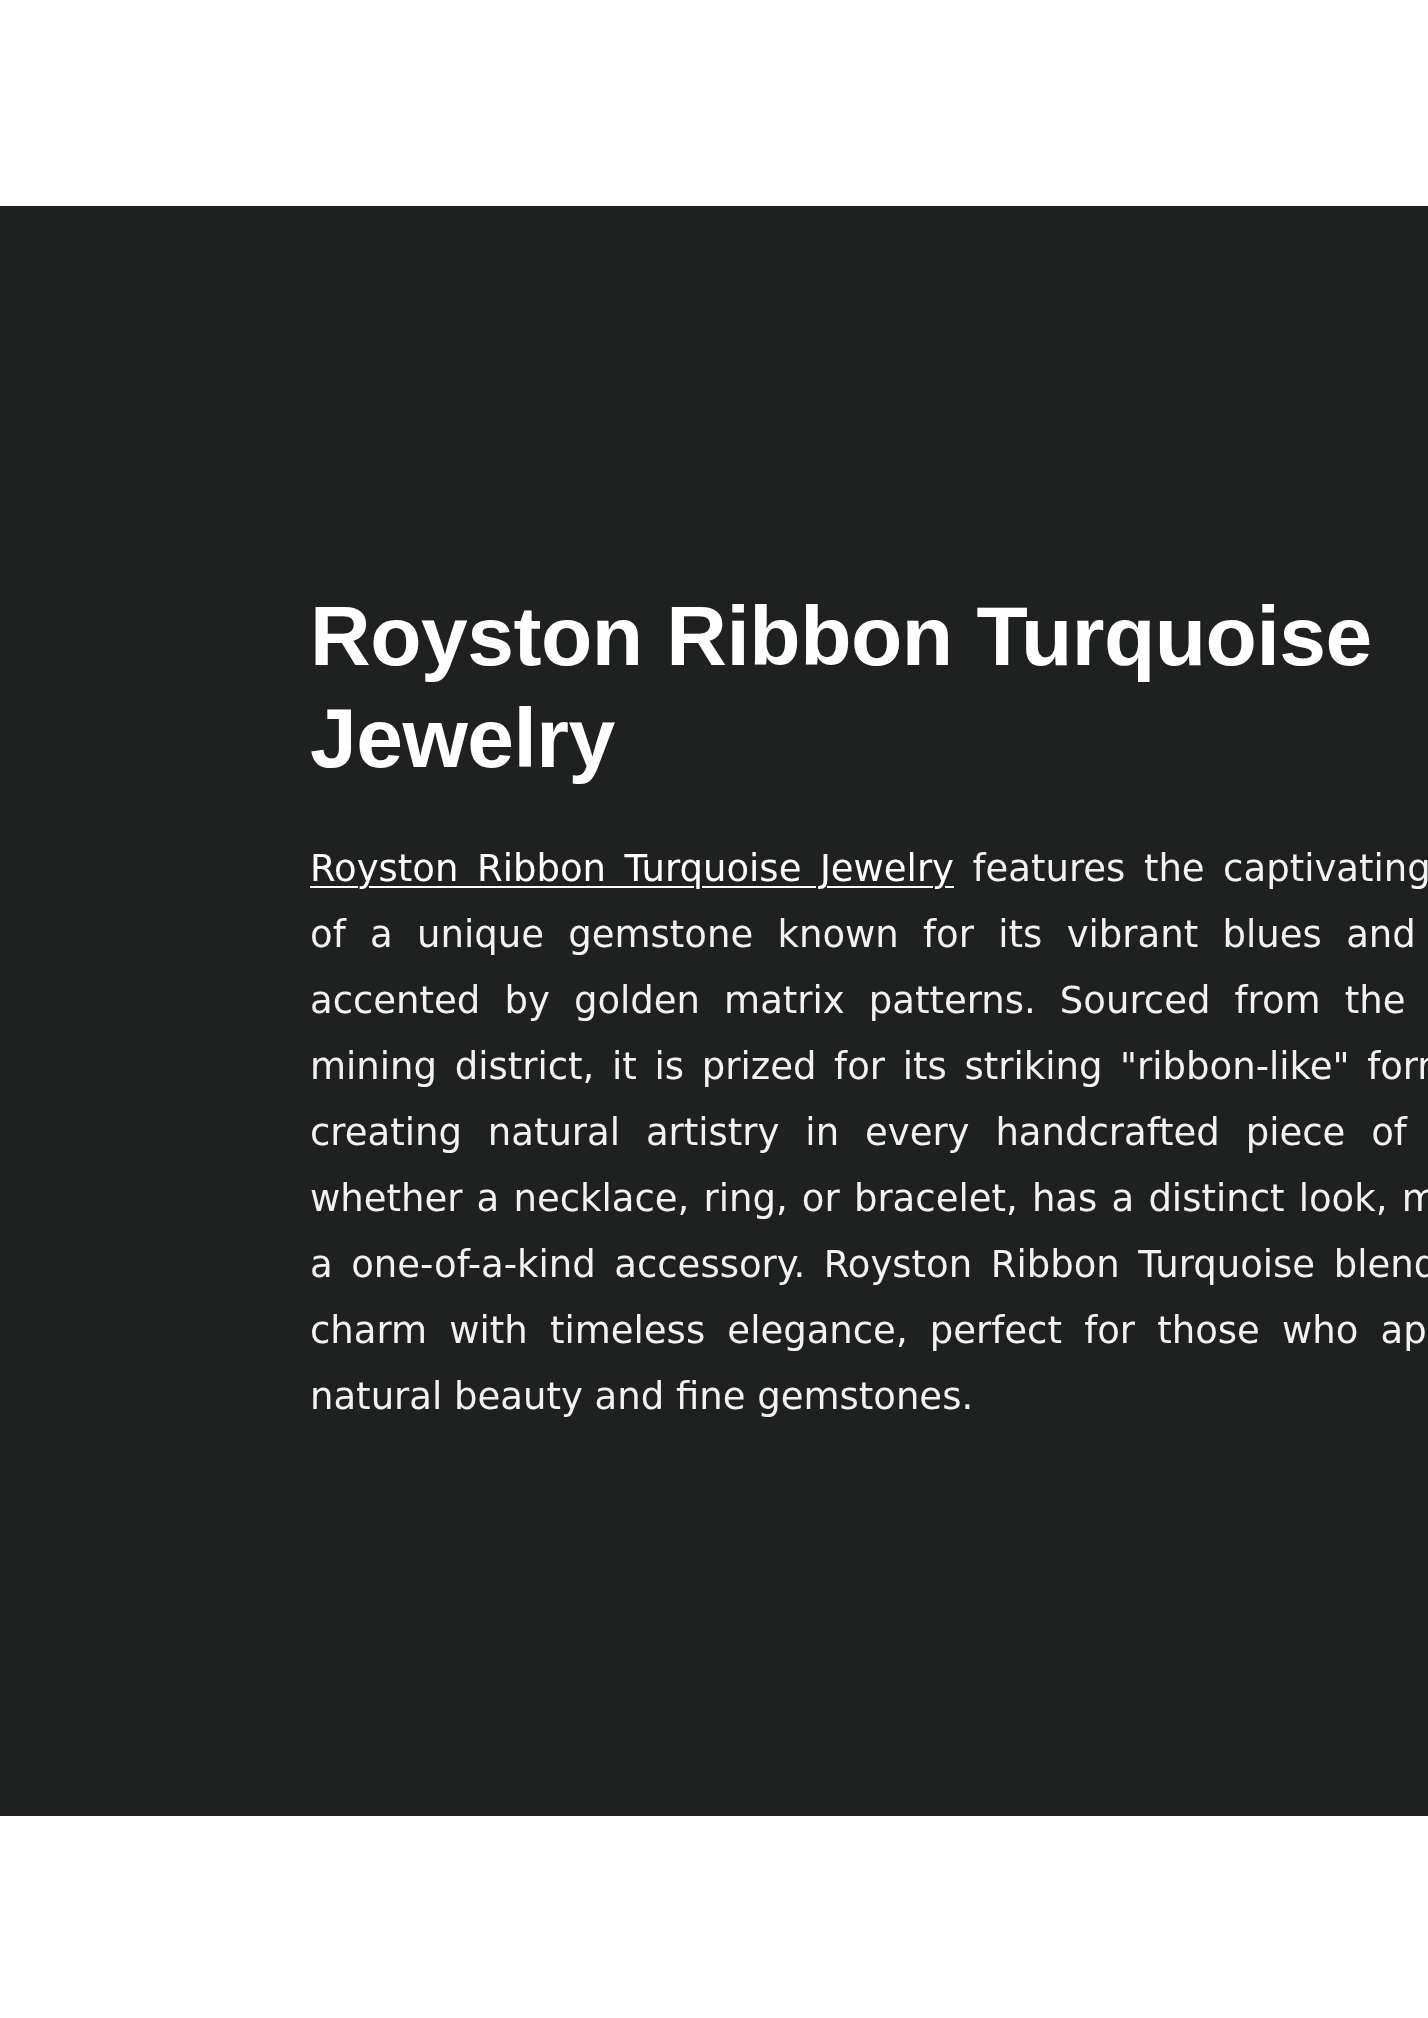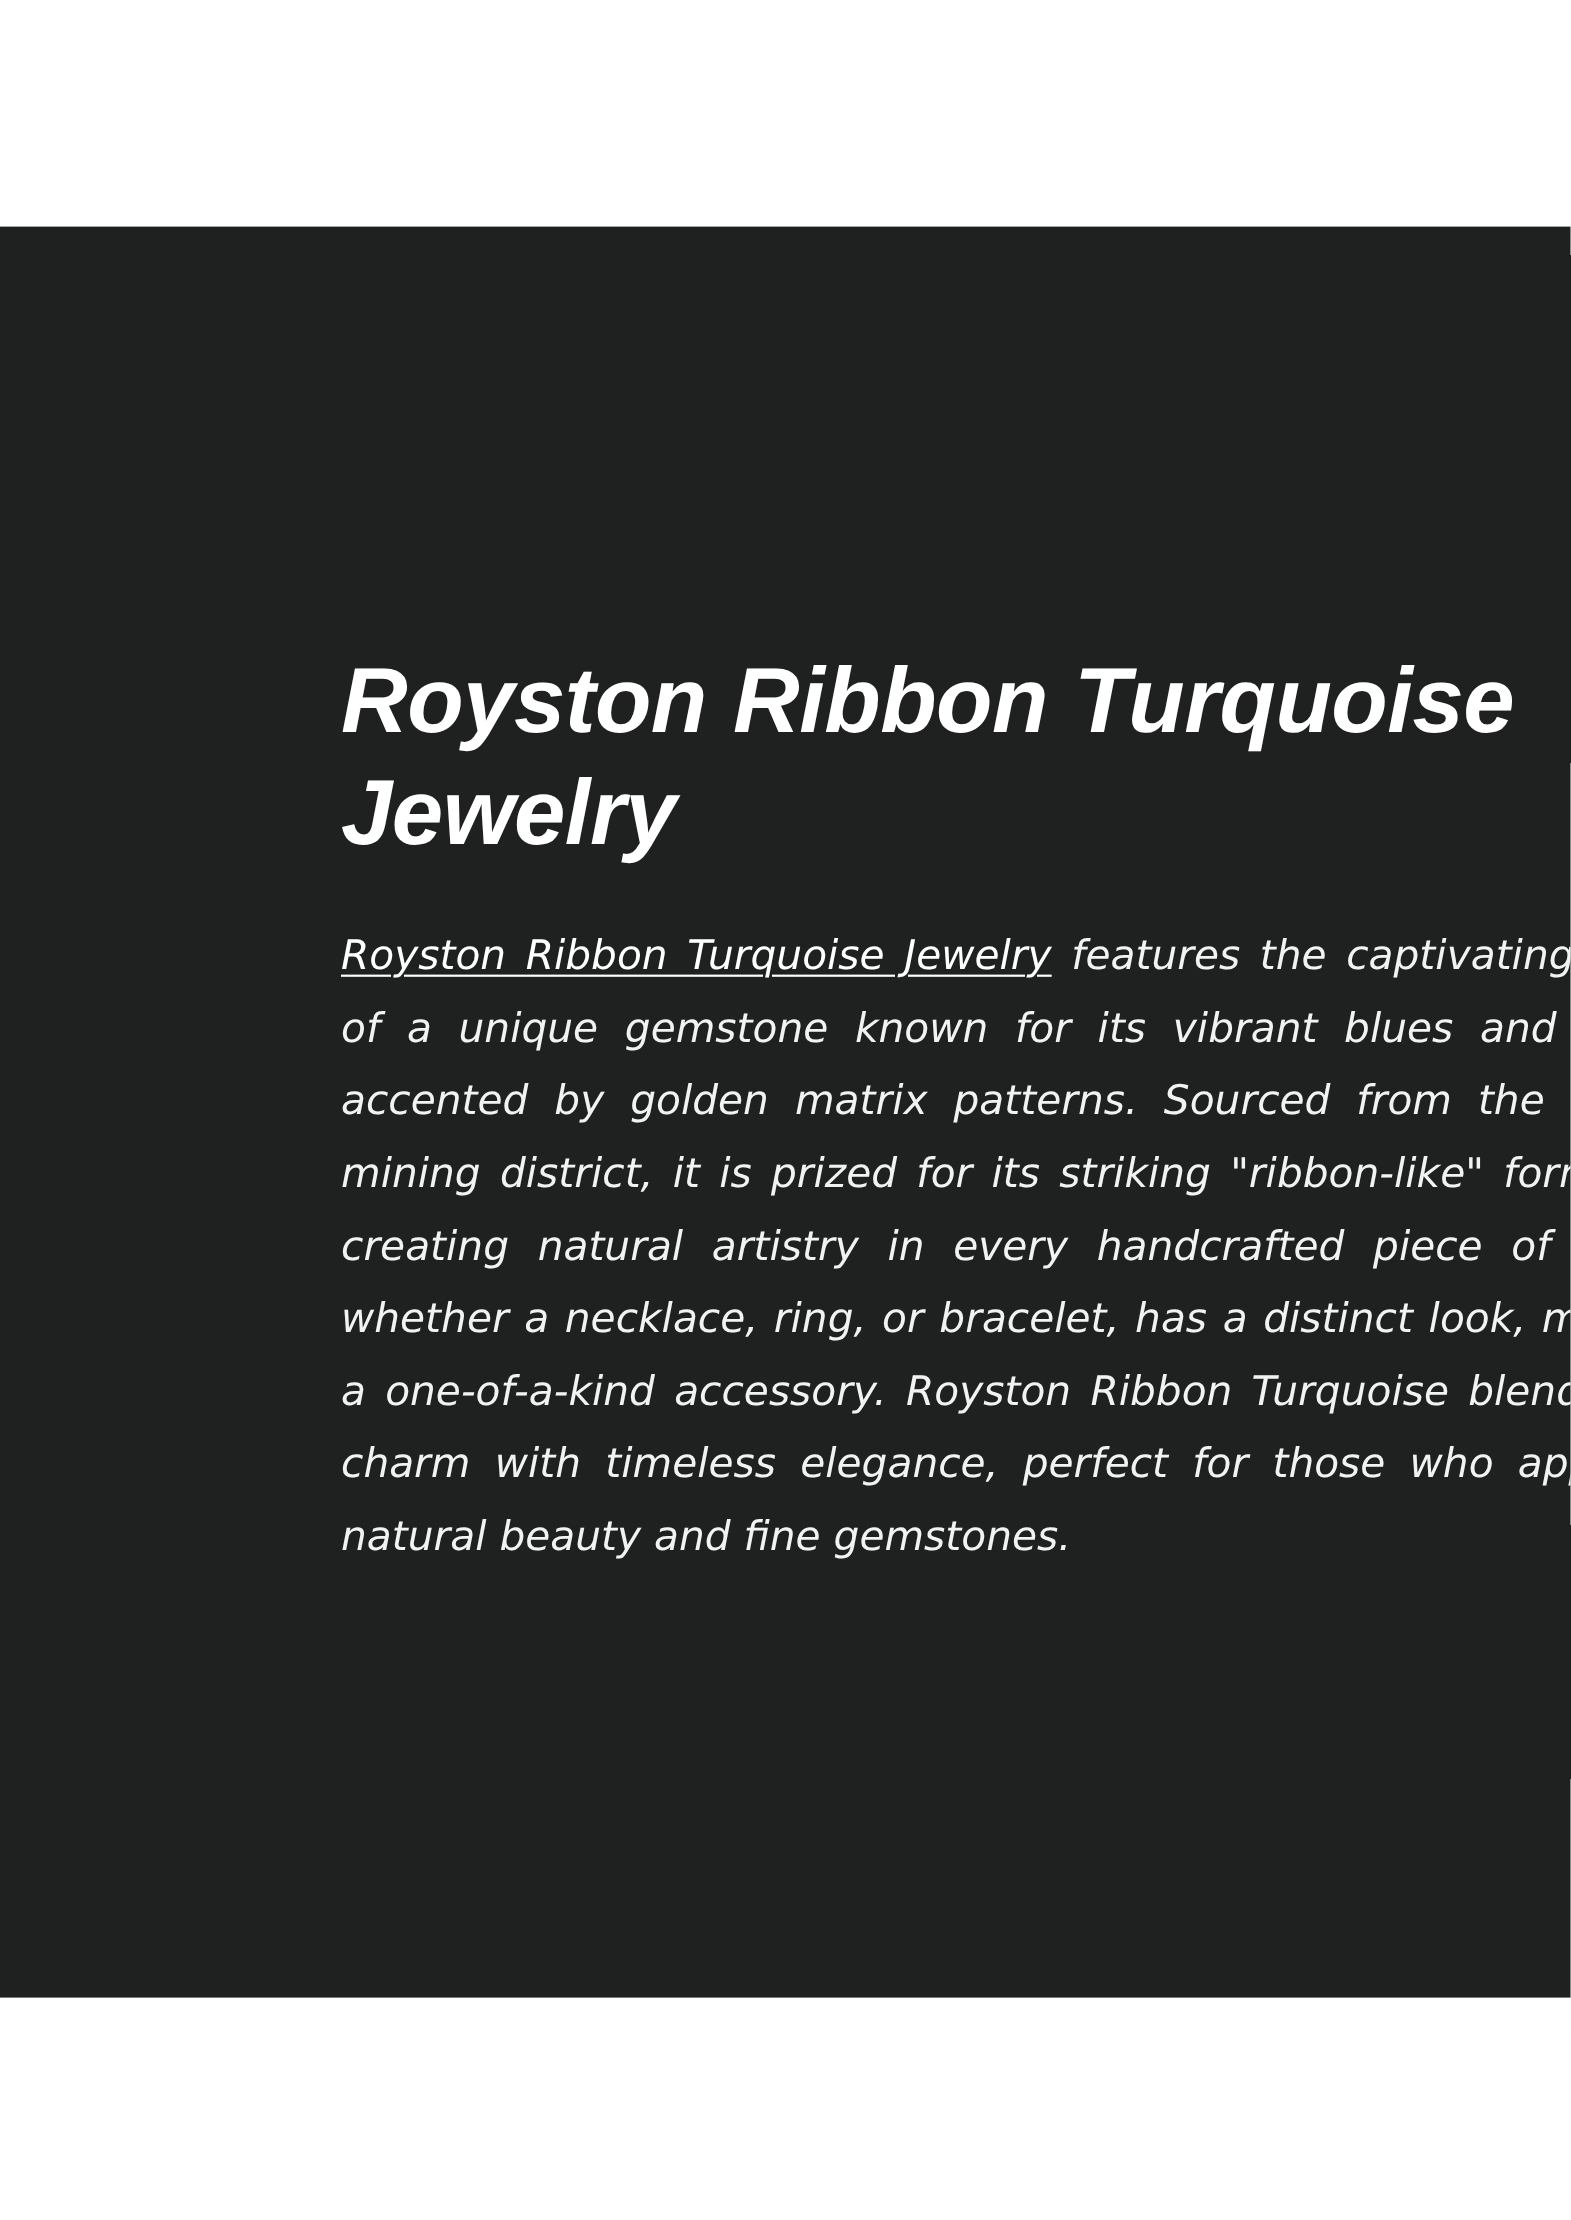--- a/index.html
+++ b/index.html
@@ -1,15 +1,15 @@
 <!DOCTYPE html>
 <html><head>
 <meta charset="utf-8">
 <style>
-  * { margin: 0; padding: 0; box-sizing: border-box; font-style: italic; }
+  * { margin: 0; padding: 0; box-sizing: border-box; }
 
   html, body {
     width: 1428px;
     height: 2018px;
     background: #ffffff;
     font-family: "Liberation Sans", sans-serif;
     overflow: hidden;
   }
 
   #page {

